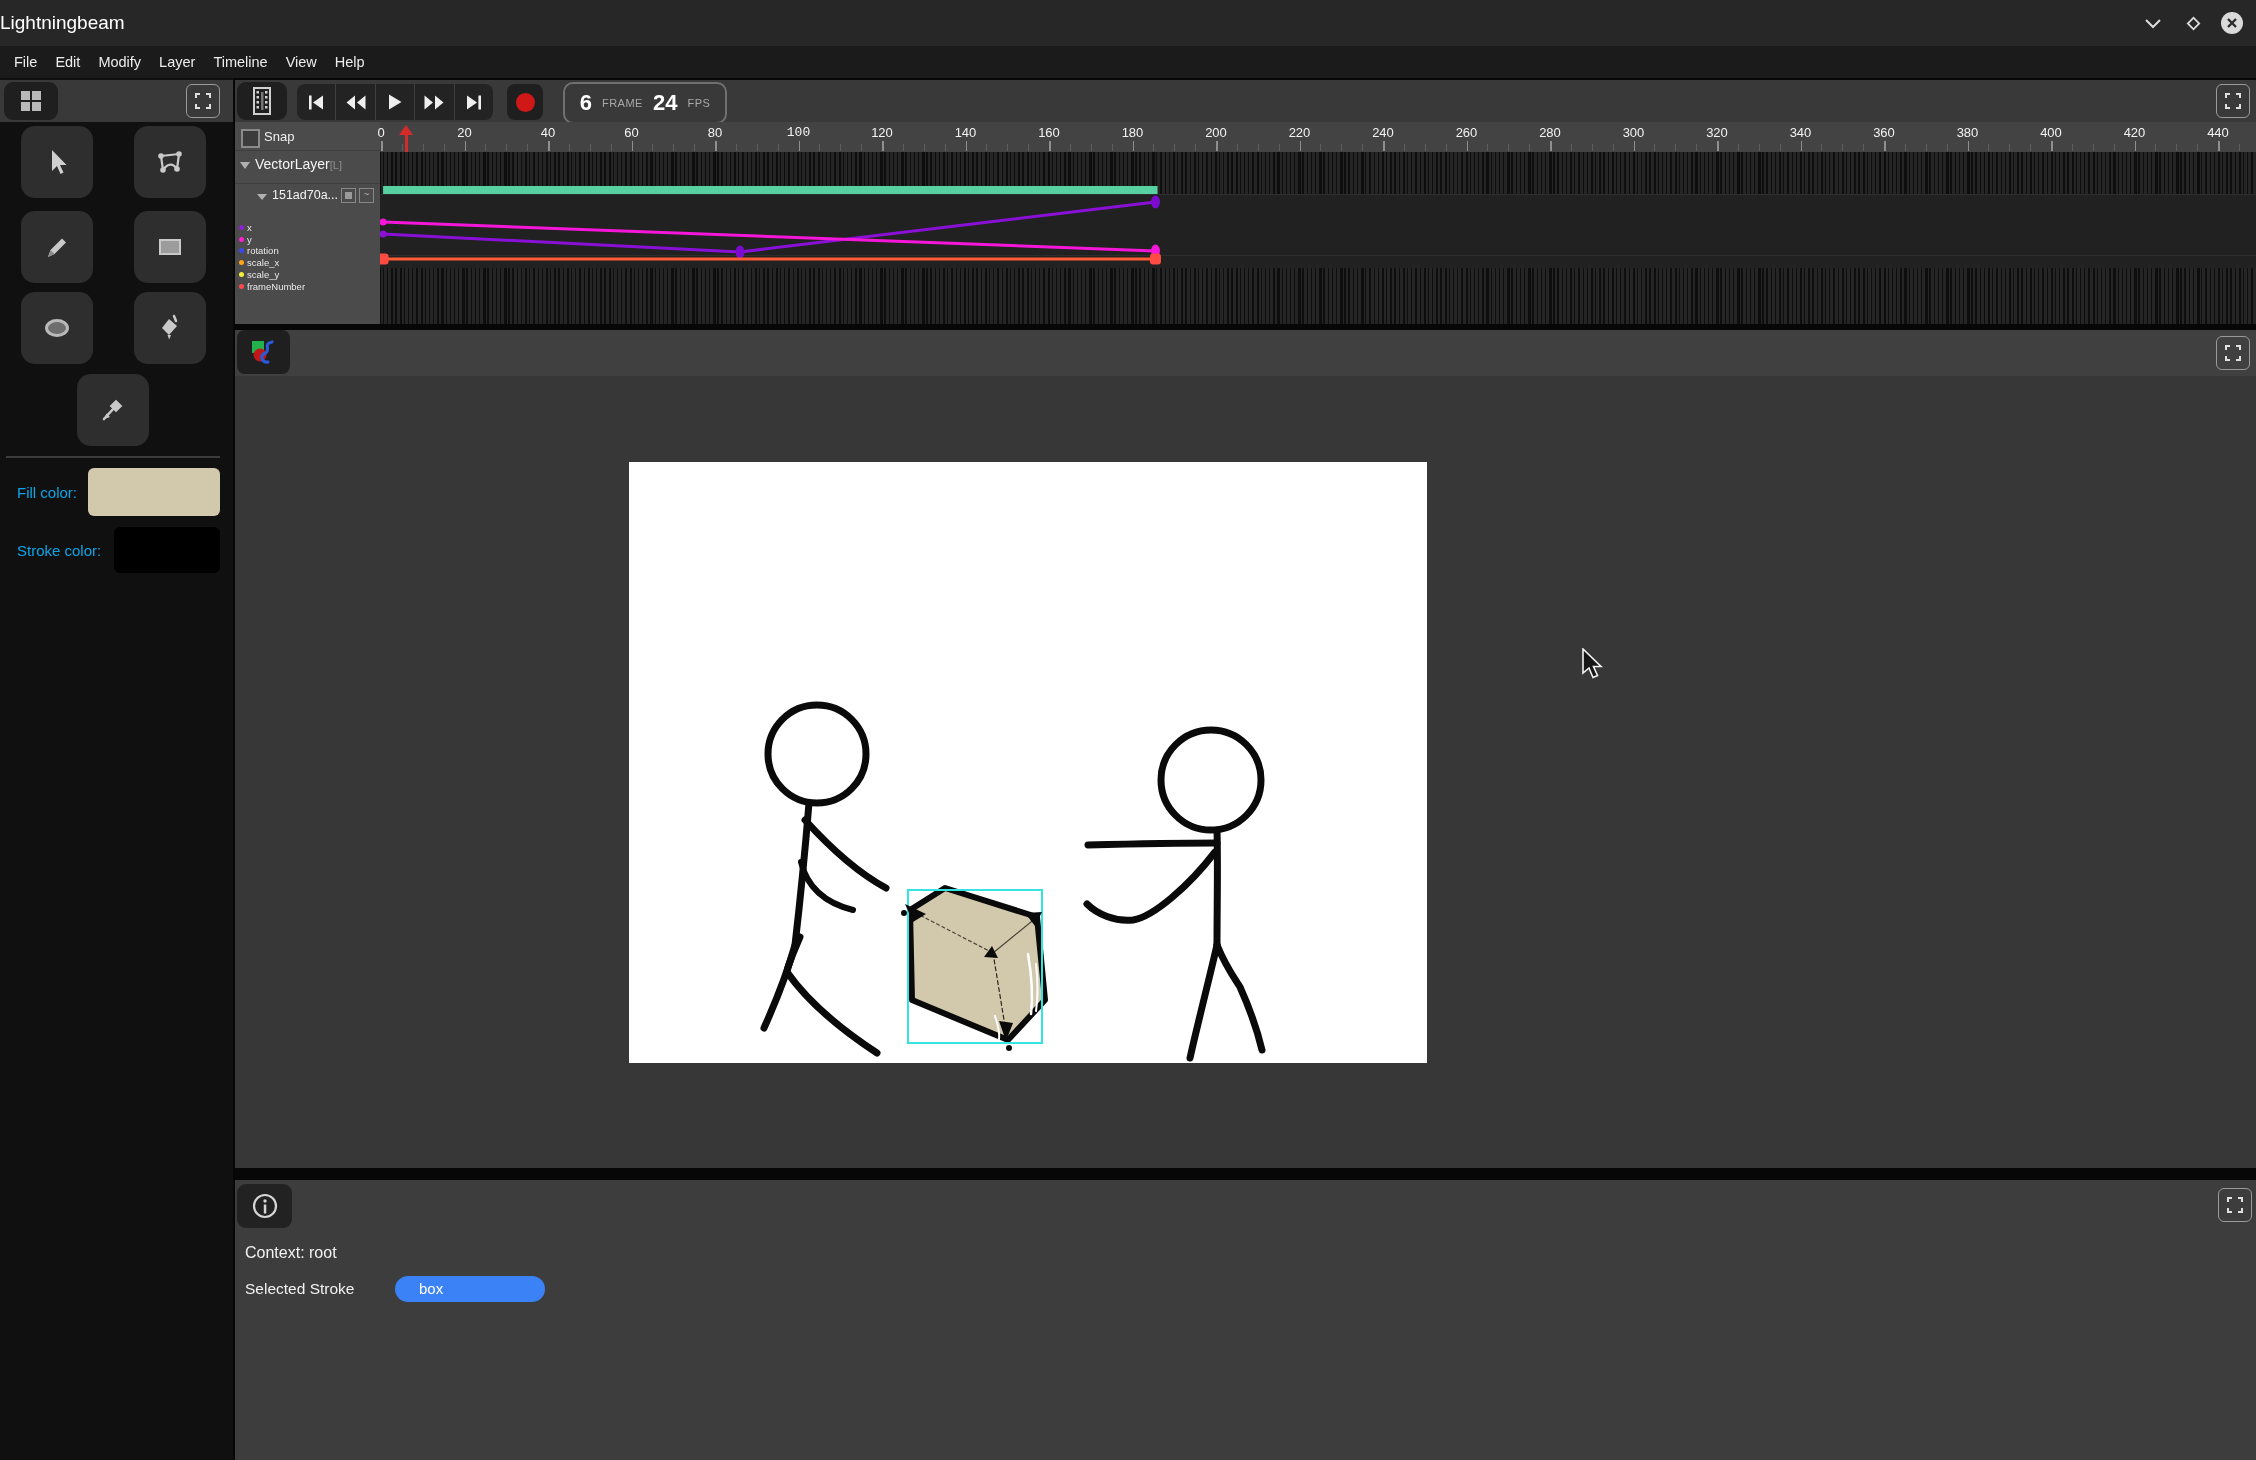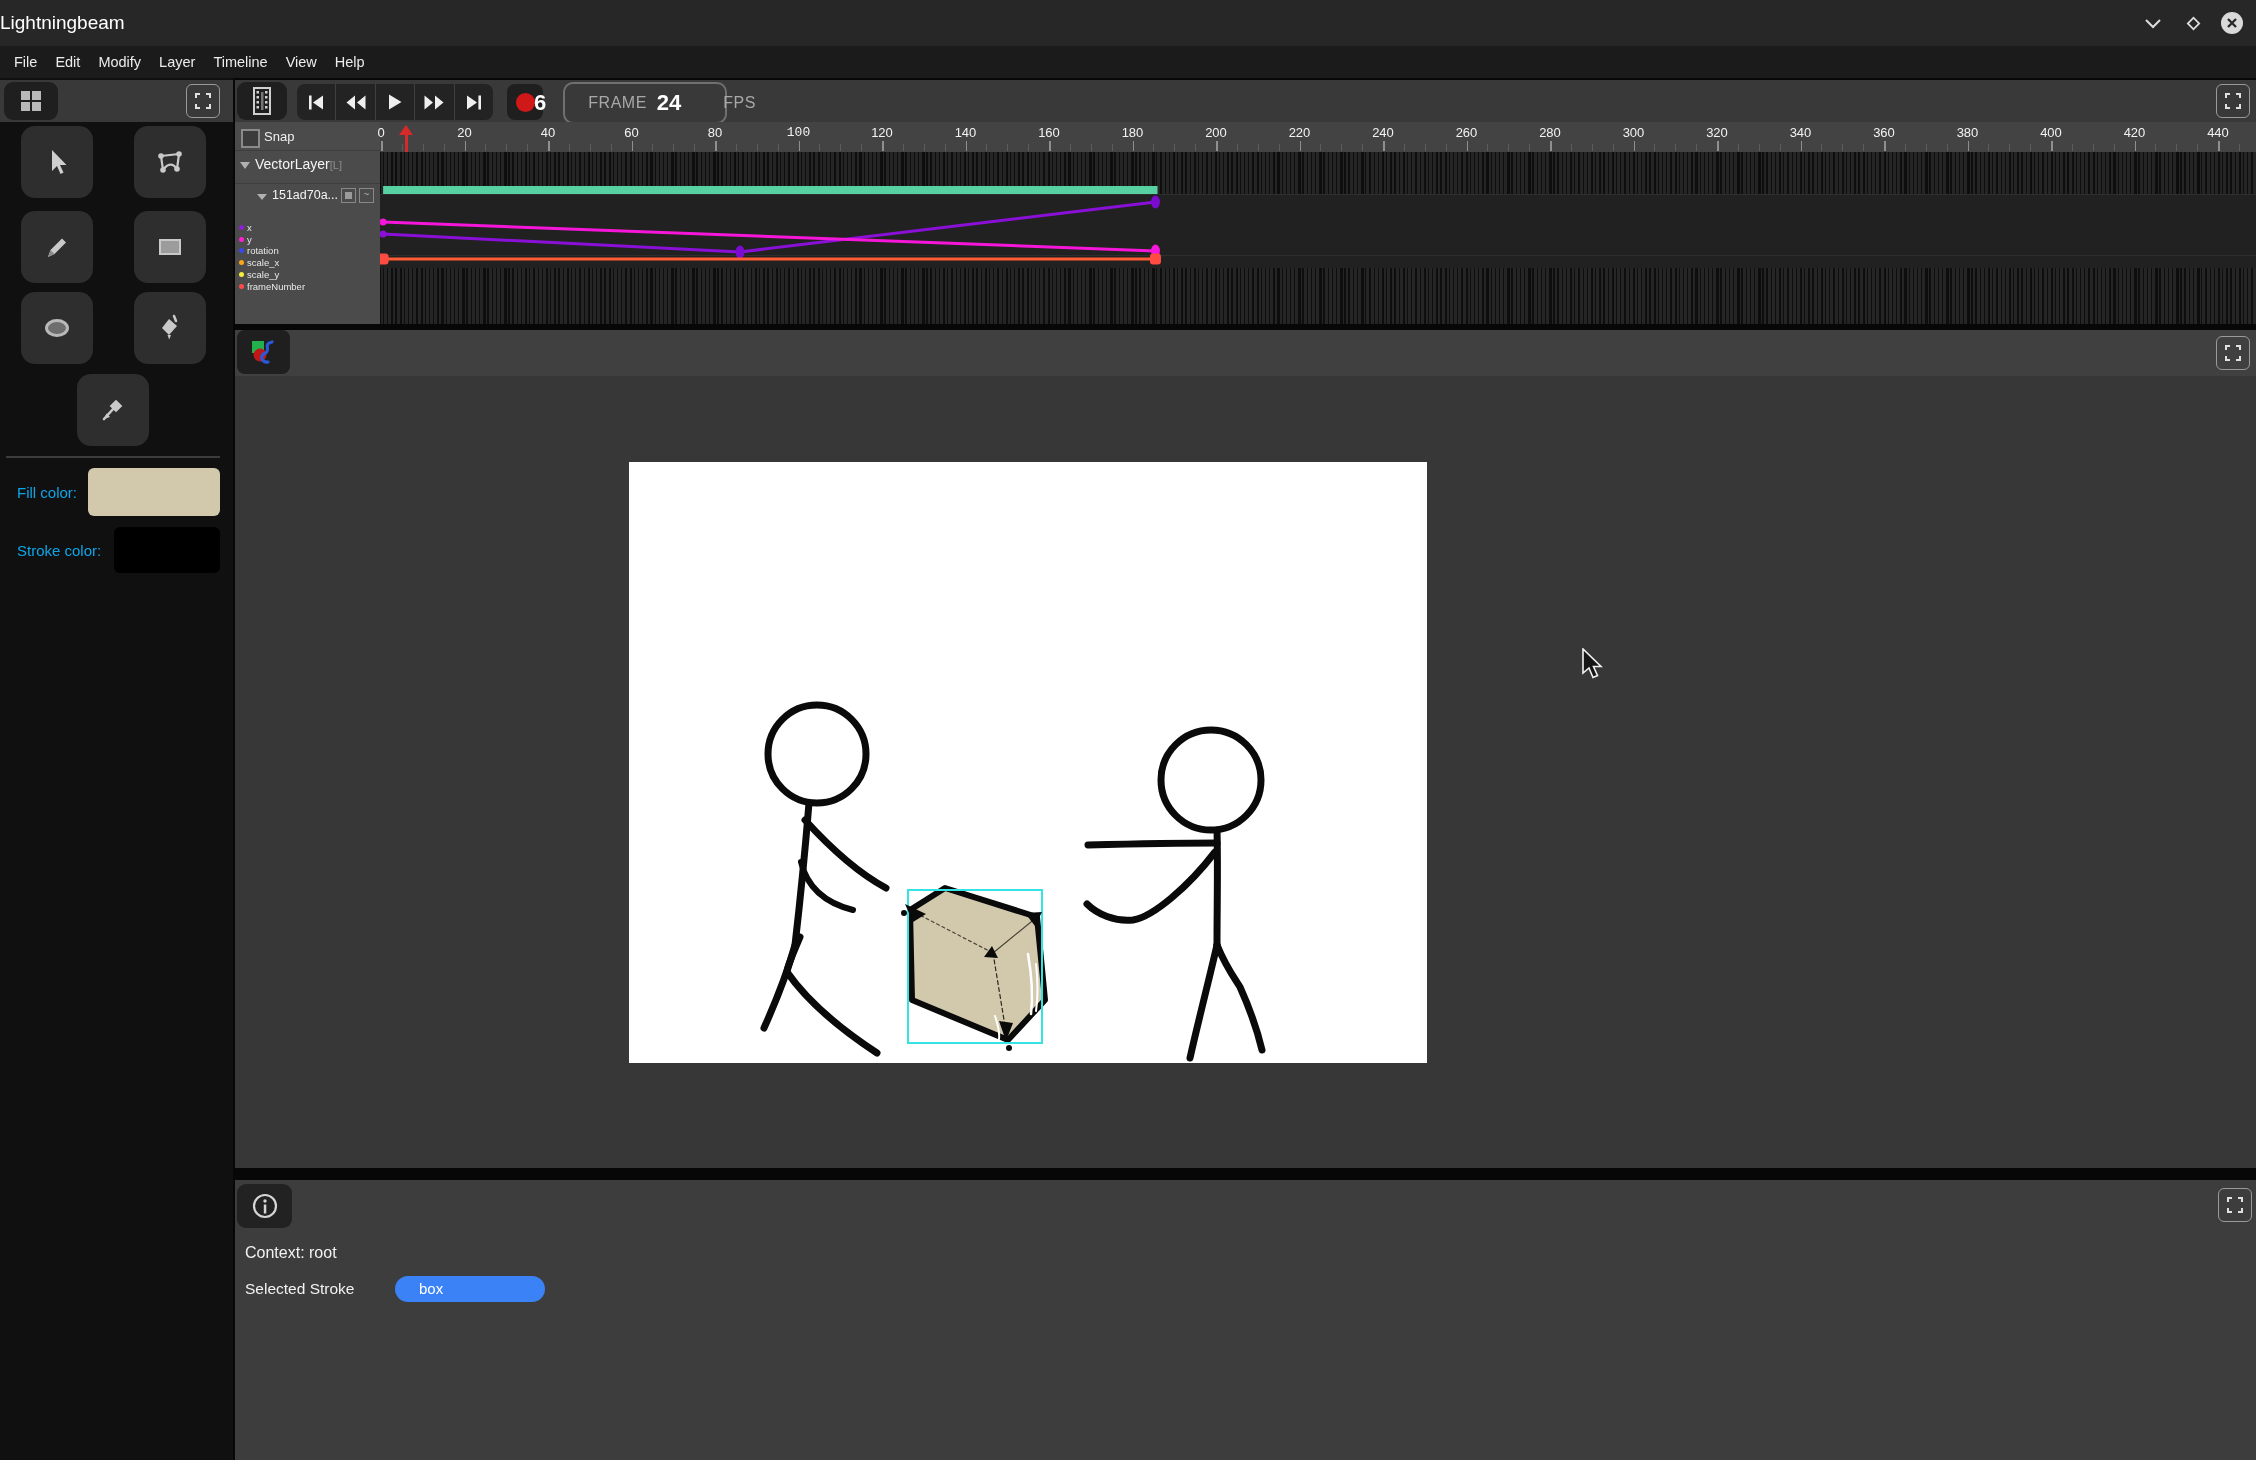--- a/index.html
+++ b/index.html
@@ -24,21 +24,21 @@
   .colorlabel{font-size:15px;color:#0ea5e9;}
   .swatch{border-radius:6px;}
   
   .tl-header{left:235px;top:80px;width:2021px;height:42px;background:#393939;}
   .transport-group{left:297px;top:84px;width:196px;height:36px;background:#232323;border-radius:8px;display:flex;overflow:hidden;}
   .tbtn{flex:1;display:flex;align-items:center;justify-content:center;border-right:1.5px solid #3f3f3f;}
   .tbtn:last-child{border-right:none;}
   .framegroup{left:563px;top:82px;width:160px;height:38px;border:2px solid #707070;border-radius:10px;
               display:flex;align-items:center;justify-content:center;gap:10px;}
   .bignum{font-size:22px;font-weight:bold;color:#fff;}
-  .smallcap{font-size:16px;color:#a8a8a8;letter-spacing:.5px;margin-left:32px;}
+  .smallcap{font-size:11px;color:#a8a8a8;letter-spacing:.5px;}
   .leftcol{left:235px;top:122px;width:145px;height:202px;background:#4b4b4b;}
   .lc-sep{position:absolute;left:0;width:145px;height:1px;background:#3e3e3e;}
   .prop-row{position:absolute;left:0;width:145px;height:12px;display:flex;align-items:center;}
   .prop-dot{width:5px;height:5px;border-radius:50%;margin-left:4px;}
   .prop-label{font-size:9.5px;color:#e8e8e8;margin-left:3px;}
   .ruler{left:380px;top:122px;width:1876px;height:30px;background:#434343;}
   .rlabel{position:absolute;top:3px;width:40px;text-align:center;font-size:13px;color:#f2f2f2;}
   .tick-minor{position:absolute;top:22px;width:1px;height:7px;background:#5d5d5d;}
   .tick-major{position:absolute;top:19px;width:1.5px;height:10px;background:#8f8f8f;}
   .tracks{left:380px;top:152px;width:1876px;height:172px;background:#171717;}

